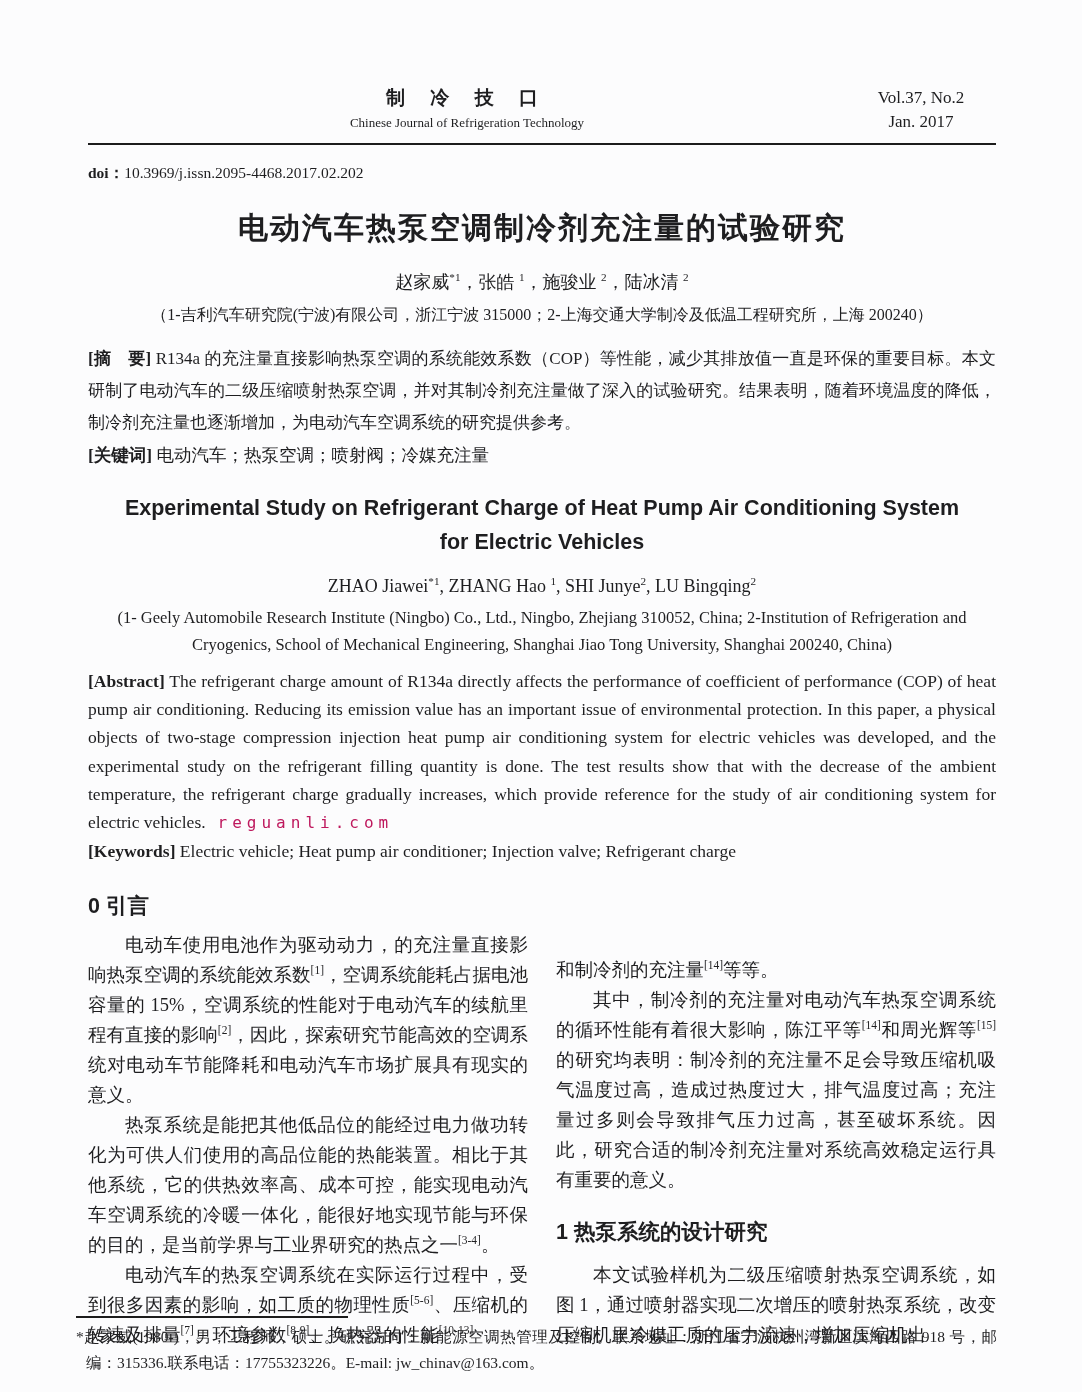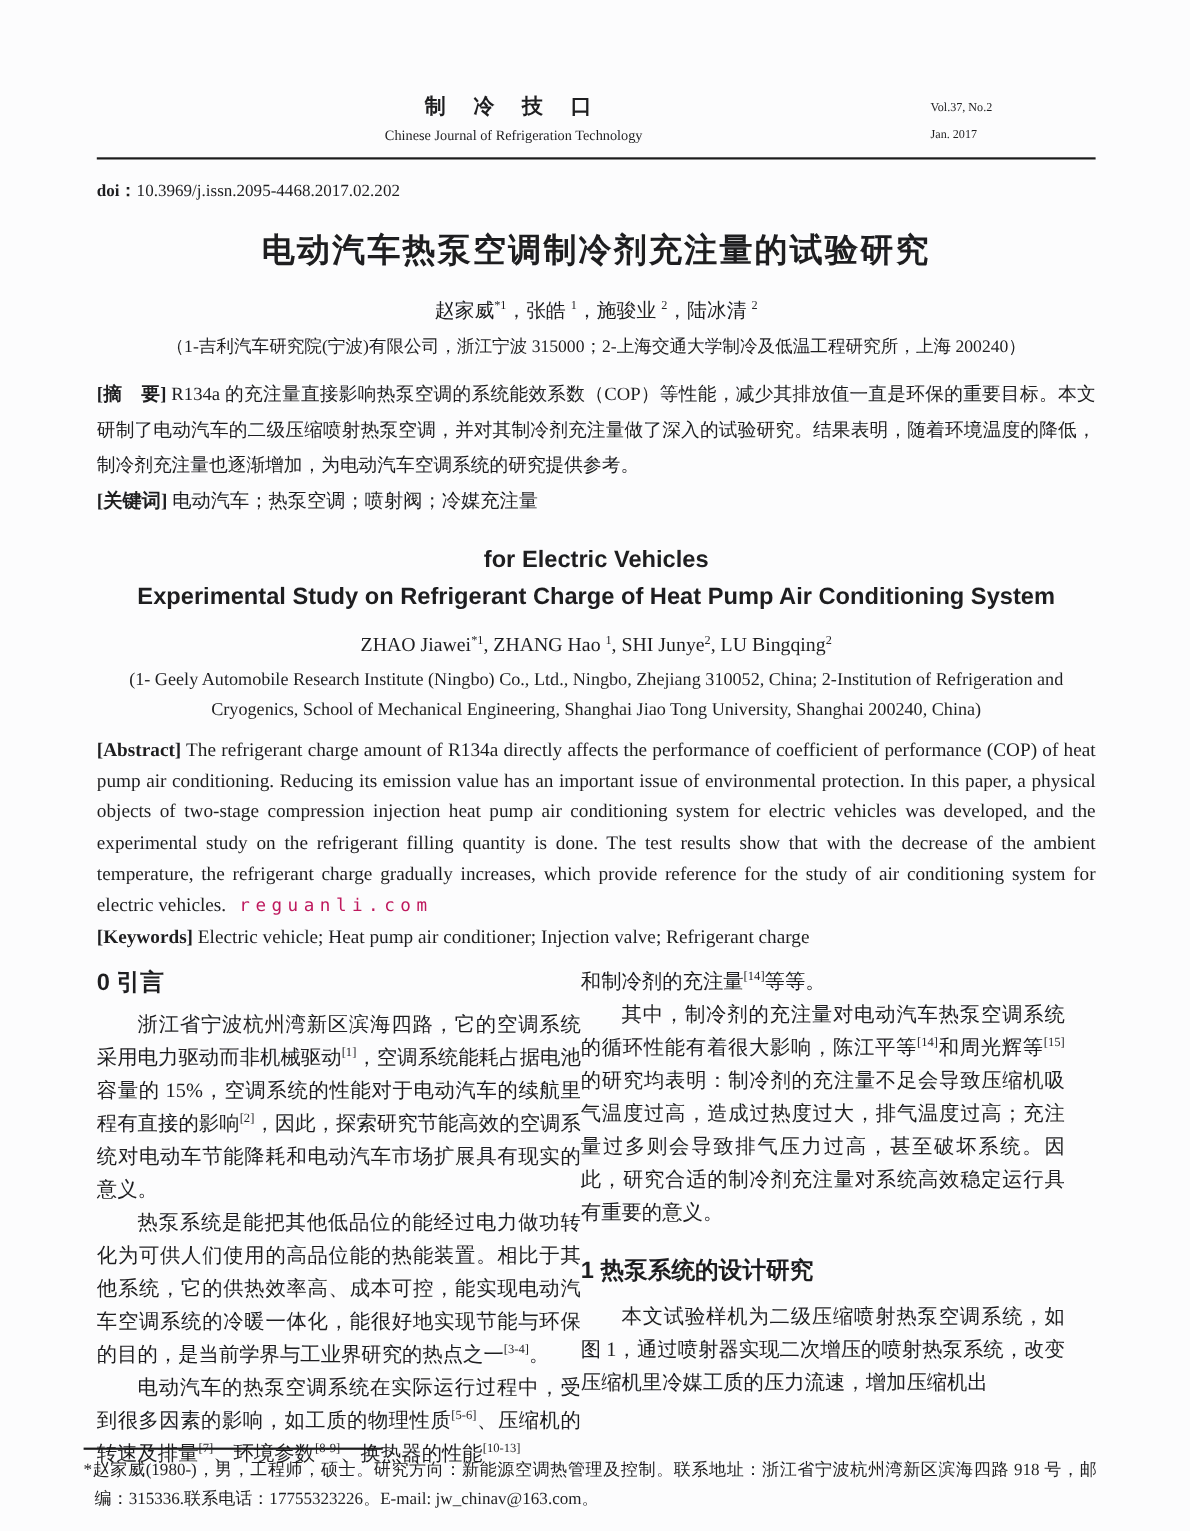--- a/index.html
+++ b/index.html
@@ -16,21 +16,21 @@
   }
   .b { font-weight: bold; }
   sup { font-size: 0.62em; line-height: 0; vertical-align: super; }
 
   
   .jheader { display:flex; align-items:flex-start; }
   .jh-left { width:160px; text-align:center; font-size:17px; line-height:24px; }
   .jh-center { flex:1; text-align:center; }
   .jh-zh { font-size:19px; font-weight:bold; letter-spacing:10px; line-height:24px; font-family:"Liberation Sans","DejaVu Sans",sans-serif; }
   .jh-en { font-size:13px; line-height:26px; }
-  .jh-right { width:150px; text-align:left; font-size:11px; line-height:24px; }
+  .jh-right { width:150px; text-align:center; font-size:17px; line-height:24px; }
   .jrule { border-bottom: 2.5px solid #1c1c1c; margin-top: 7px; }
 
   .doi { margin-top:18px; font-size:15.5px; }
   .doi .lbl { font-weight:bold; }
 
   .title-zh {
     margin-top: 26px;
     text-align: center;
     font-size: 30px; font-weight: bold;
     letter-spacing: 2px;
@@ -49,21 +49,21 @@
     font-weight:bold; font-size:21.5px; line-height:34px;
   }
   .authors-en { margin-top: 17px; text-align:center; font-size:18px; }
   .affil-en { margin-top: 7px; text-align:center; font-size:16.5px; line-height:27px; }
 
   .abs-en { margin-top: 9px; font-size:17.5px; line-height:28.2px; text-align: justify; }
   .kw-en  { font-size:17.5px; line-height:28.2px; text-align: justify; }
   .wm { color:#be185d; letter-spacing:5px; font-size:16px; font-family:"DejaVu Sans Mono",monospace; padding-left:12px; }
 
   
-  .cols { display:flex; margin-top: 13px; height: 472px; overflow:hidden; }
+  .cols { display:flex; gap:28px; margin-top: 13px; height: 472px; overflow:hidden;align-items:flex-end; }
   .col { width:440px; font-size:18.5px; line-height:30px; text-align:justify; }
   .col p { margin:0; text-indent:2em; }
   .col p.noindent { text-indent:0; }
   h2.sec {
     margin:0 0 9px 0;
     font-family:"Liberation Sans","DejaVu Sans",sans-serif;
     font-size:21.5px; font-weight:bold; line-height:30px;
   }
   h2.sec.mid { margin: 22px 0 13px 0; }
 
@@ -95,34 +95,34 @@
 
   <div class="title-zh">电动汽车热泵空调制冷剂充注量的试验研究</div>
 
   <div class="authors-zh"><span>赵家威</span><sup>*1</sup><span>，张皓 </span><sup>1</sup><span>，施骏业 </span><sup>2</sup><span>，陆冰清 </span><sup>2</sup></div>
   <div class="affil-zh">（1-吉利汽车研究院(宁波)有限公司，浙江宁波 315000；2-上海交通大学制冷及低温工程研究所，上海 200240）</div>
 
   <div class="abs-zh"><span class="b">[摘　要] </span><span>R134a 的充注量直接影响热泵空调的系统能效系数（COP）等性能，减少其排放值一直是环保的重要目标。本文研制了电动汽车的二级压缩喷射热泵空调，并对其制冷剂充注量做了深入的试验研究。结果表明，随着环境温度的降低，制冷剂充注量也逐渐增加，为电动汽车空调系统的研究提供参考。</span></div>
   <div class="kw-zh"><span class="b">[关键词] </span><span>电动汽车；热泵空调；喷射阀；冷媒充注量</span></div>
 
   <div class="title-en">
+    <div>Experimental Study on Refrigerant Charge of Heat Pump Air Conditioning System</div>
     <div>for Electric Vehicles</div>
-    <div>Experimental Study on Refrigerant Charge of Heat Pump Air Conditioning System</div>
   </div>
 
   <div class="authors-en"><span>ZHAO Jiawei</span><sup>*1</sup><span>, ZHANG Hao </span><sup>1</sup><span>, SHI Junye</span><sup>2</sup><span>, LU Bingqing</span><sup>2</sup></div>
   <div class="affil-en">(1- Geely Automobile Research Institute (Ningbo) Co., Ltd., Ningbo, Zhejiang 310052, China; 2-Institution of Refrigeration and Cryogenics, School of Mechanical Engineering, Shanghai Jiao Tong University, Shanghai 200240, China)</div>
 
   <div class="abs-en"><span class="b">[Abstract]</span><span> The refrigerant charge amount of R134a directly affects the performance of coefficient of performance (COP) of heat pump air conditioning. Reducing its emission value has an important issue of environmental protection. In this paper, a physical objects of two-stage compression injection heat pump air conditioning system for electric vehicles was developed, and the experimental study on the refrigerant filling quantity is done. The test results show that with the decrease of the ambient temperature, the refrigerant charge gradually increases, which provide reference for the study of air conditioning system for electric vehicles.</span><span class="wm">reguanli.com</span></div>
   <div class="kw-en"><span class="b">[Keywords]</span><span> Electric vehicle; Heat pump air conditioner; Injection valve; Refrigerant charge</span></div>
 
   <div class="cols">
     <div class="col">
       <h2 class="sec">0 引言</h2>
-      <p><span>浙江省宁波杭州湾新区滨海四路，它的空调系统采用电力驱动而非机械驱动</span><sup>[1]</sup><span>，空调系统能耗占据电池容量的 15%，空调系统的性能对于电动汽车的续航里程有直接的影响</span><sup>[2]</sup><span>，因此，探索研究节能高效的空调系统对电动车节能降耗和电动汽车市场扩展具有现实的意义。</span></p>
+      <p><span>电动车使用电池作为驱动动力，的充注量直接影响热泵空调的系统能效系数</span><sup>[1]</sup><span>，空调系统能耗占据电池容量的 15%，空调系统的性能对于电动汽车的续航里程有直接的影响</span><sup>[2]</sup><span>，因此，探索研究节能高效的空调系统对电动车节能降耗和电动汽车市场扩展具有现实的意义。</span></p>
       <p><span>热泵系统是能把其他低品位的能经过电力做功转化为可供人们使用的高品位能的热能装置。相比于其他系统，它的供热效率高、成本可控，能实现电动汽车空调系统的冷暖一体化，能很好地实现节能与环保的目的，是当前学界与工业界研究的热点之一</span><sup>[3-4]</sup><span>。</span></p>
       <p><span>电动汽车的热泵空调系统在实际运行过程中，受到很多因素的影响，如工质的物理性质</span><sup>[5-6]</sup><span>、压缩机的转速及排量</span><sup>[7]</sup><span>、环境参数</span><sup>[8-9]</sup><span>、换热器的性能</span><sup>[10-13]</sup></p>
     </div>
     <div class="col">
       <p class="noindent"><span>和制冷剂的充注量</span><sup>[14]</sup><span>等等。</span></p>
       <p><span>其中，制冷剂的充注量对电动汽车热泵空调系统的循环性能有着很大影响，陈江平等</span><sup>[14]</sup><span>和周光辉等</span><sup>[15]</sup><span>的研究均表明：制冷剂的充注量不足会导致压缩机吸气温度过高，造成过热度过大，排气温度过高；充注量过多则会导致排气压力过高，甚至破坏系统。因此，研究合适的制冷剂充注量对系统高效稳定运行具有重要的意义。</span></p>
       <h2 class="sec mid">1 热泵系统的设计研究</h2>
       <p><span>本文试验样机为二级压缩喷射热泵空调系统，如图 1，通过喷射器实现二次增压的喷射热泵系统，改变压缩机里冷媒工质的压力流速，增加压缩机出</span></p>
     </div>
   </div>

